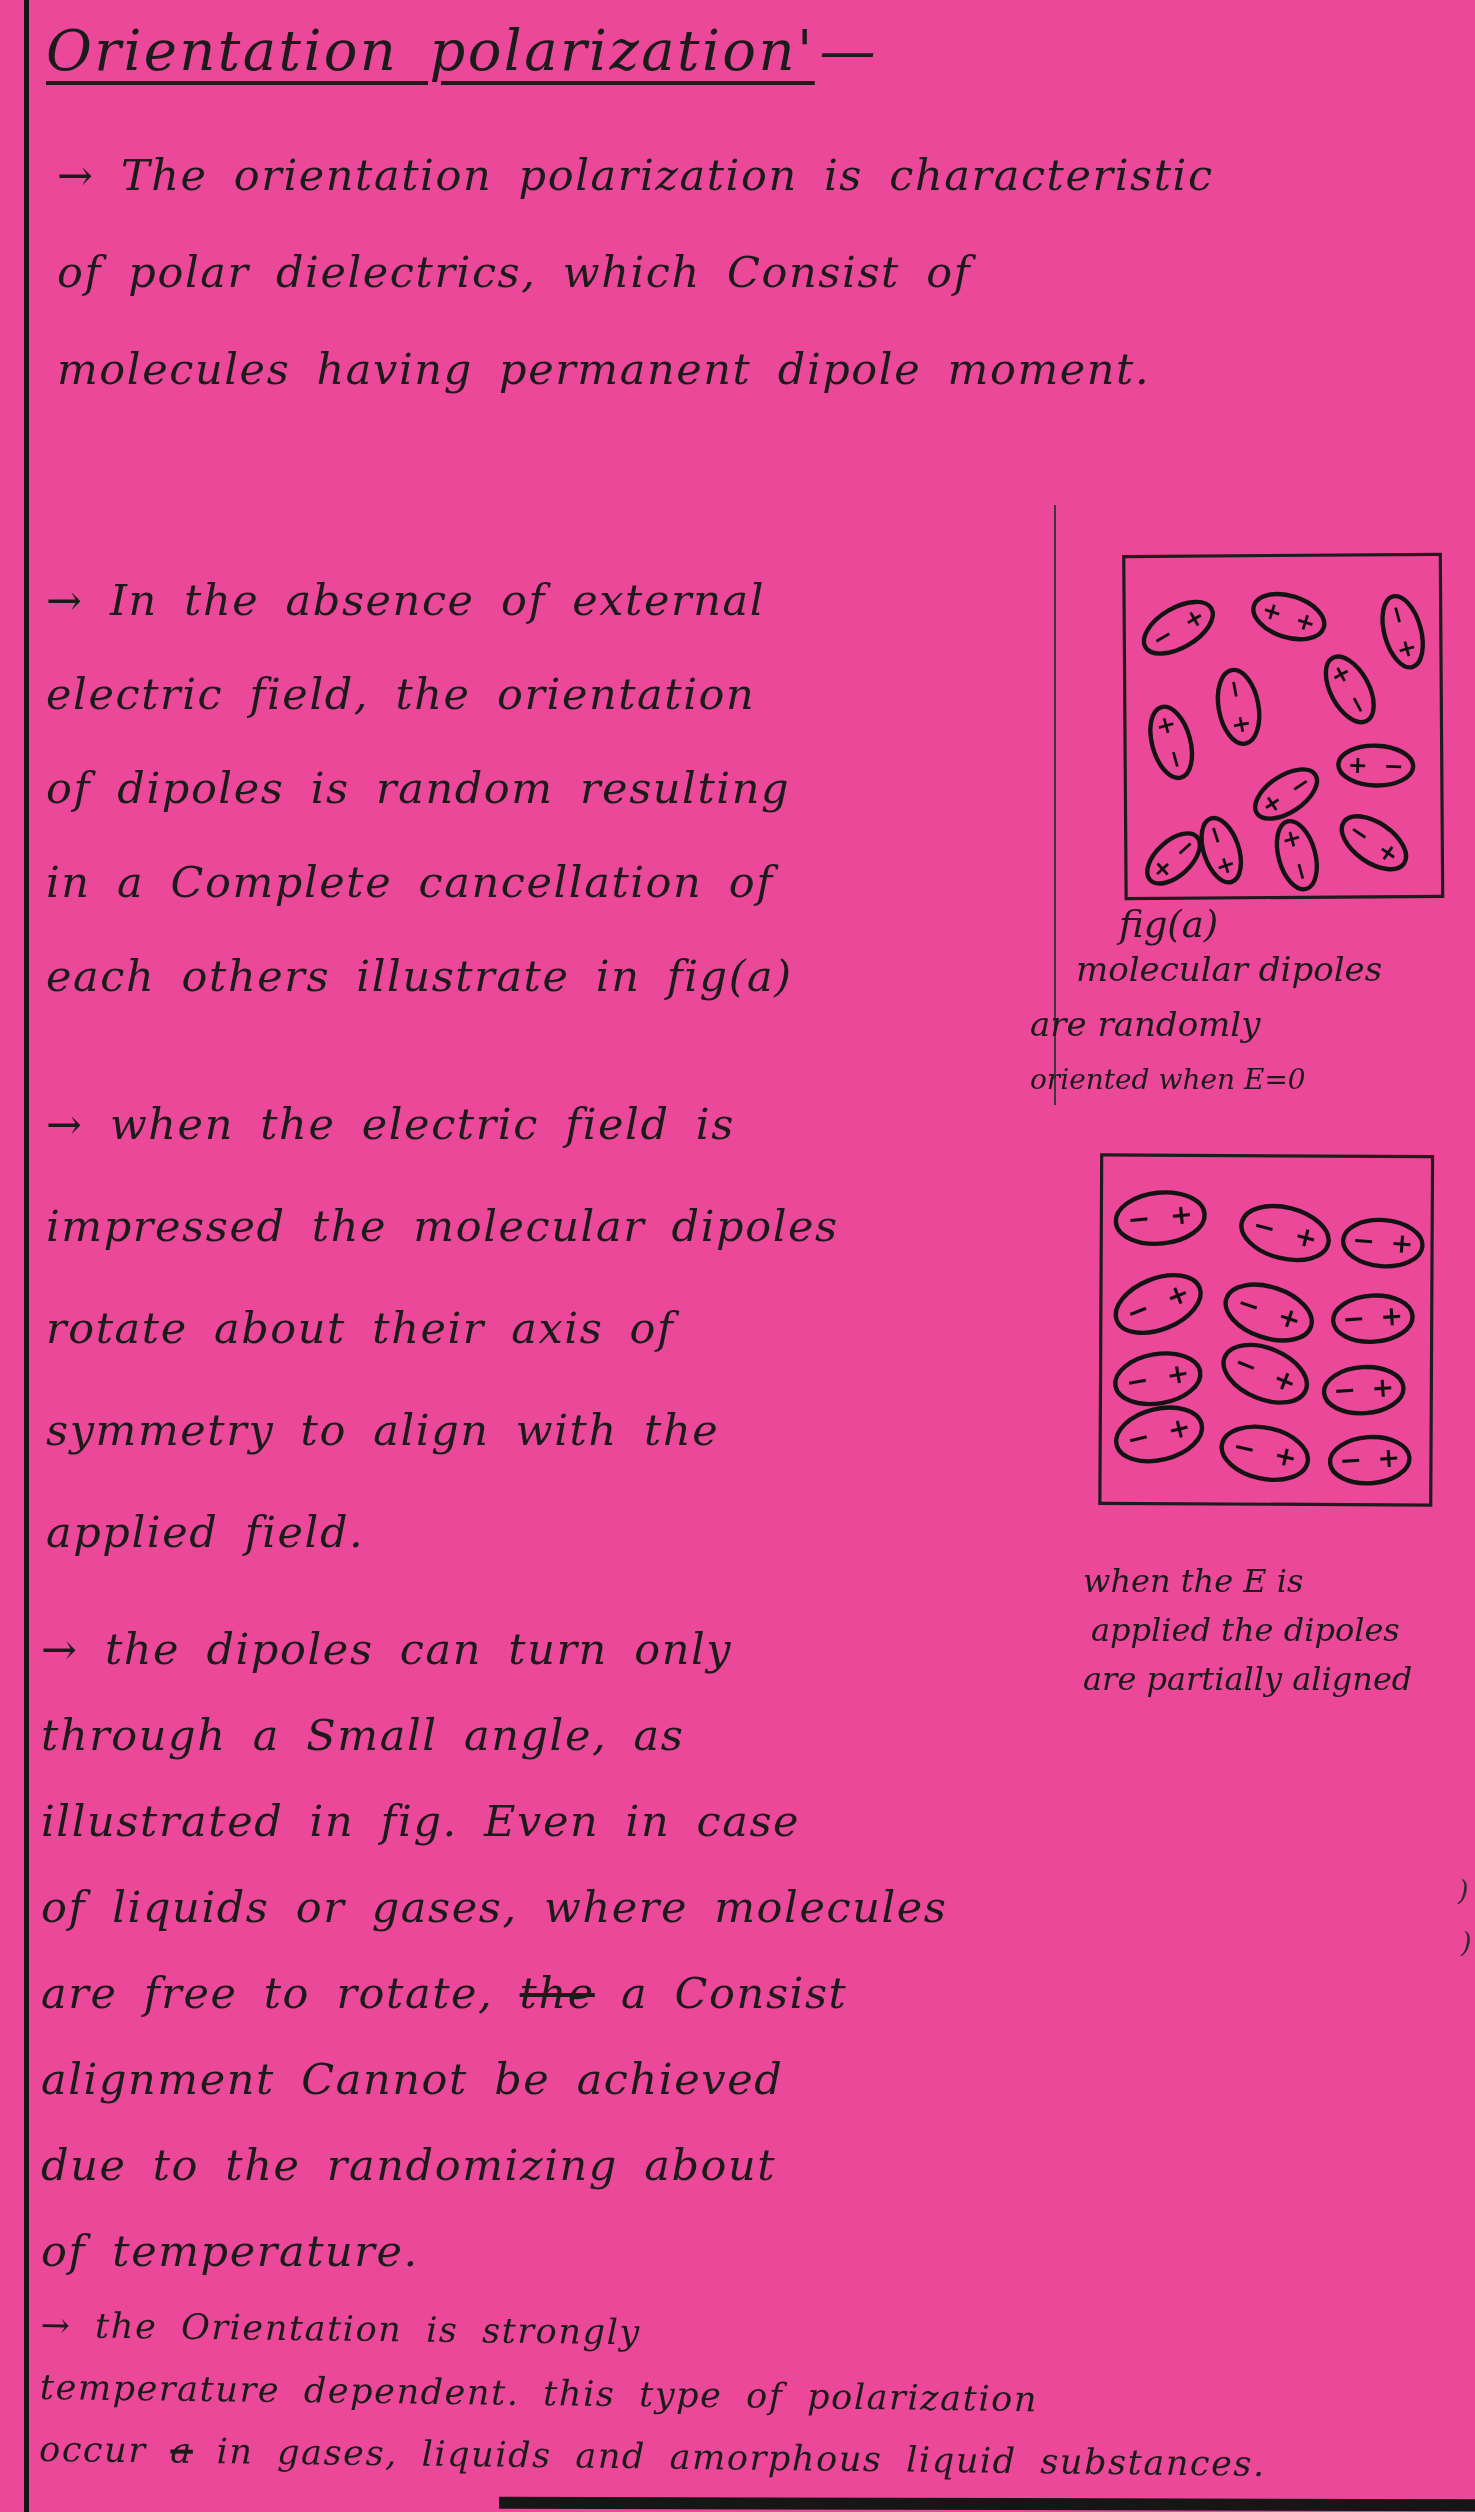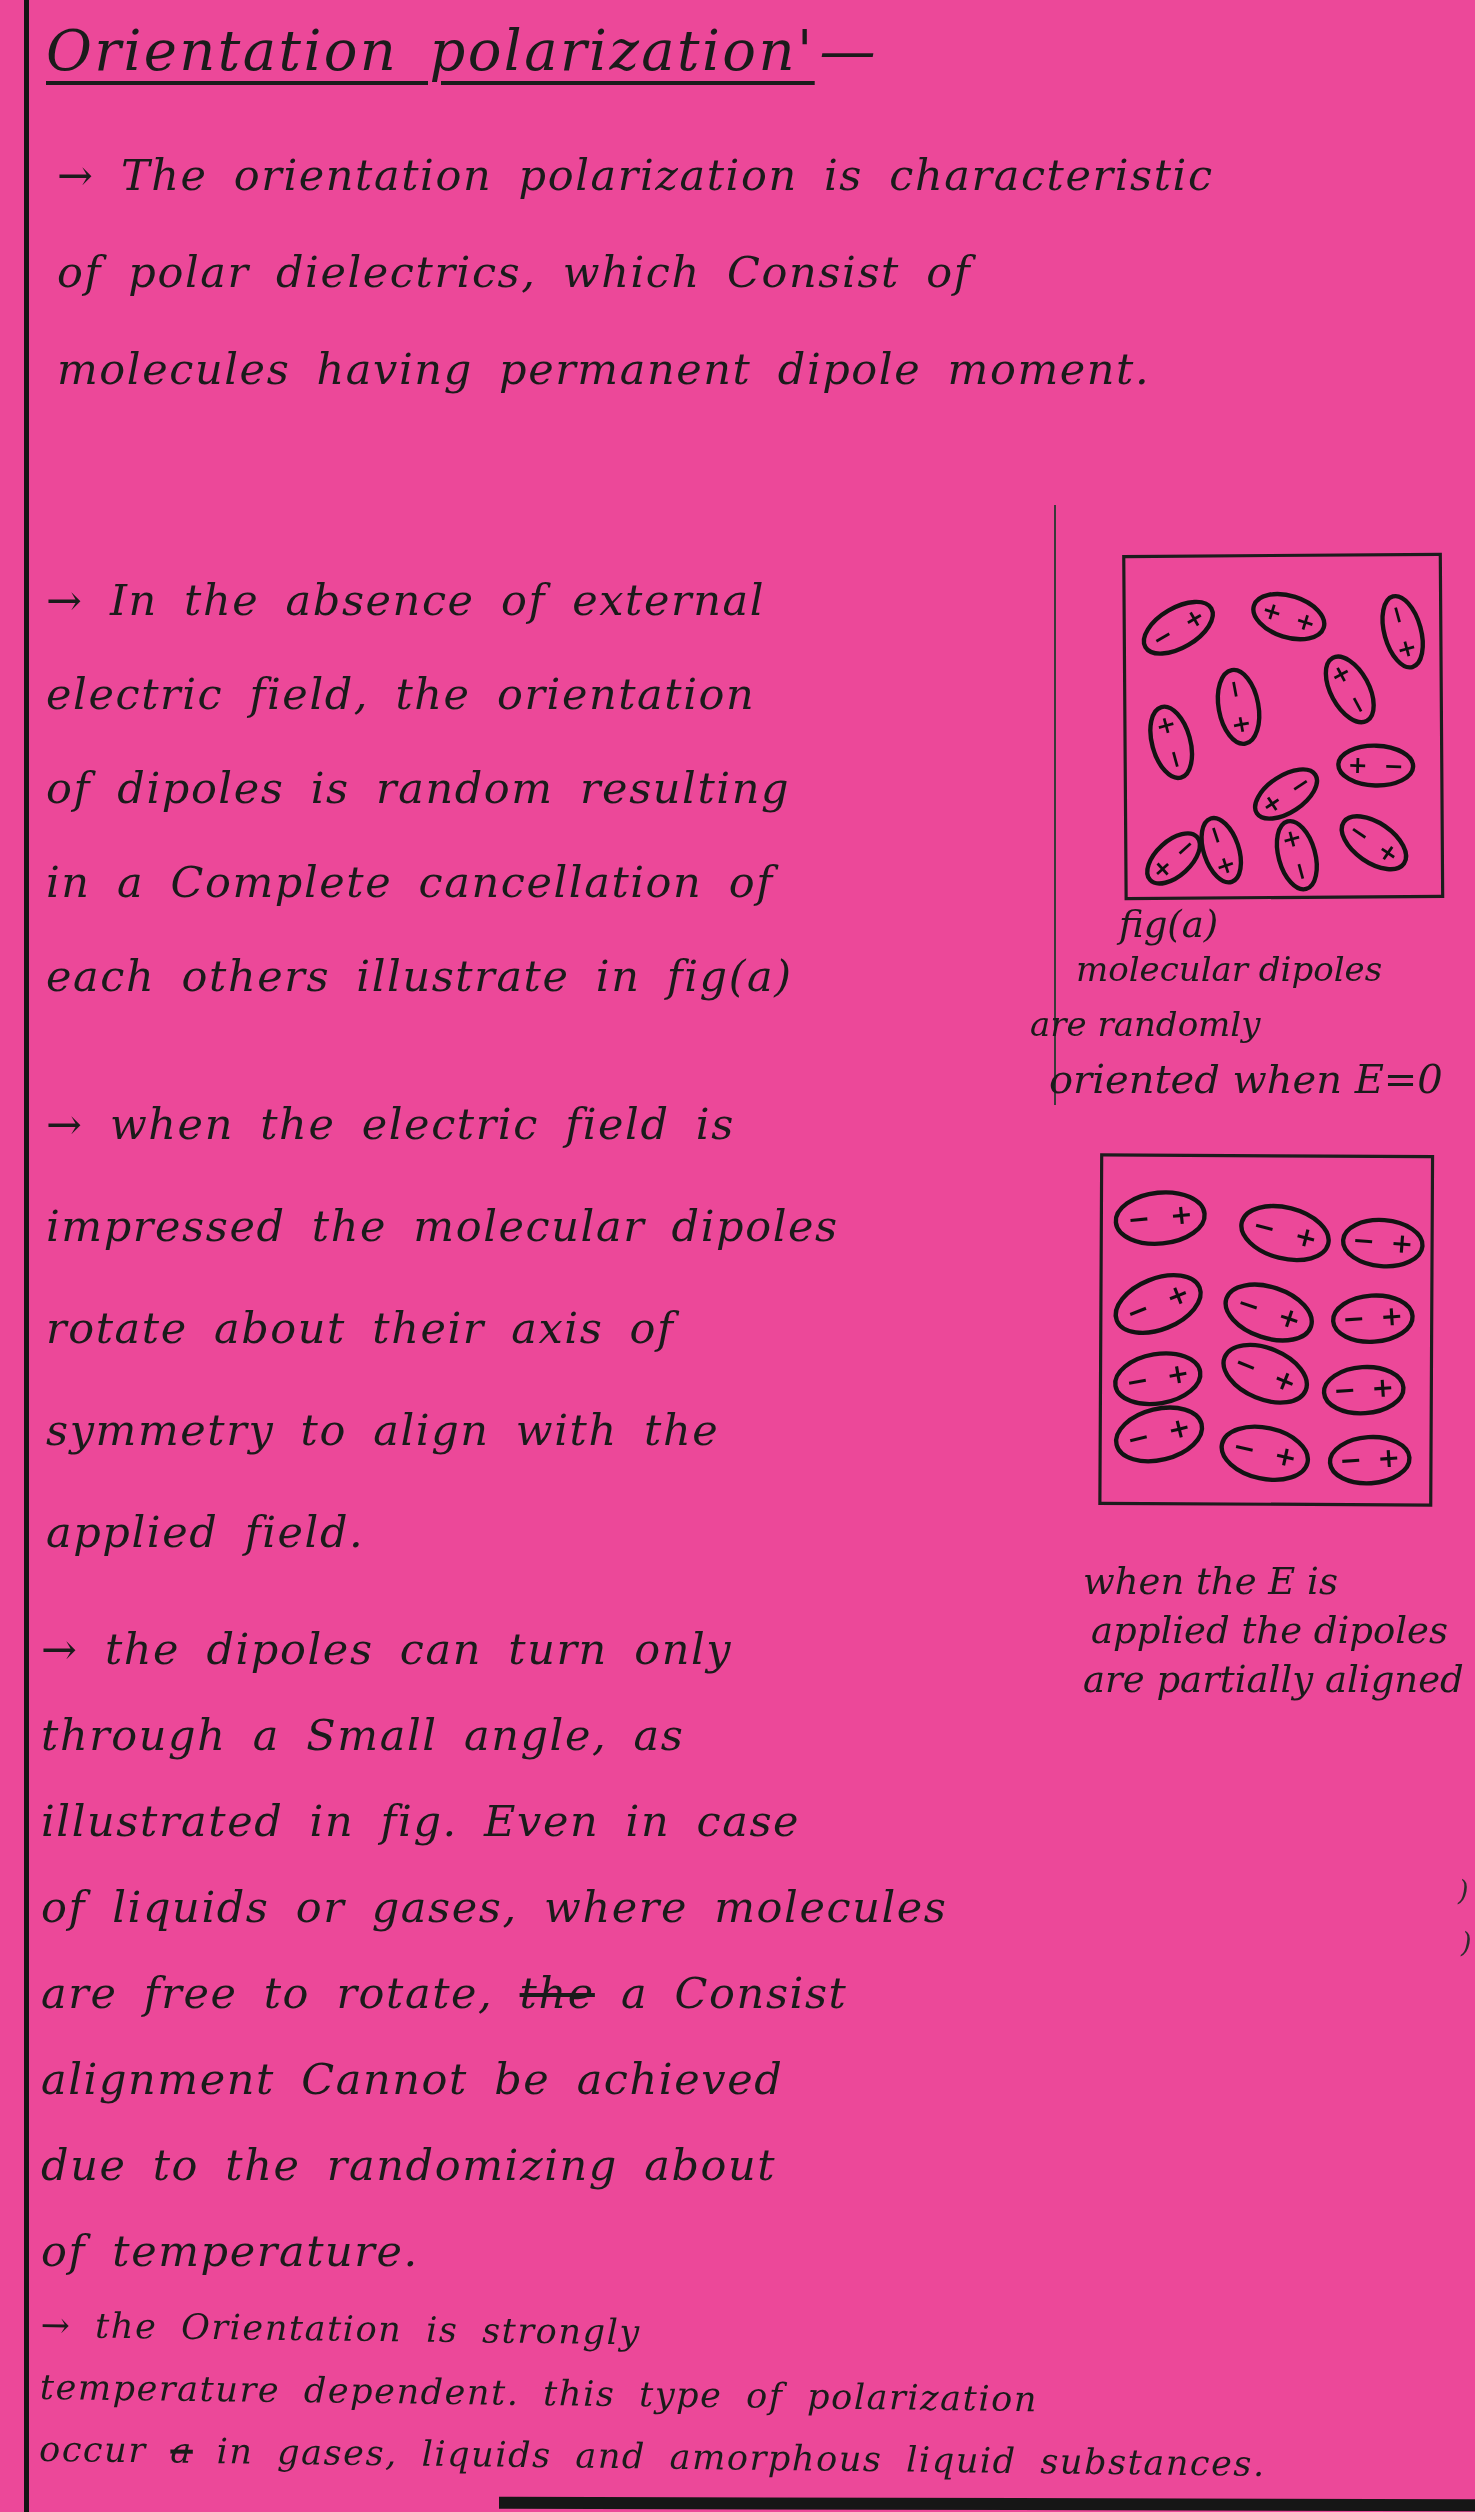--- a/index.html
+++ b/index.html
@@ -50,22 +50,22 @@
     fill:#101010;
     font-family:"DejaVu Sans", sans-serif;
     font-weight:bold;
     text-anchor:middle;
   }
   #fig-a-svg{left:1117px;top:549px;}
   #fig-b-svg{left:1096px;top:1151px;}
   #cap-a-label{left:1099px;top:903px;font-size:37px;margin-left:20px;}
   #cap-a{left:1030px;top:942px;font-size:34px;line-height:55px;}
   #cap-a .cap-line:nth-child(1){margin-left:46px;}
-  #cap-a .cap-line:nth-child(3){margin-left:19px;font-size:40px;}
-  #cap-b{left:1083px;top:1557px;font-size:37px;line-height:49px;}
+  #cap-a .cap-line:nth-child(3){font-size:28px;}
+  #cap-b{left:1083px;top:1557px;font-size:32px;line-height:49px;}
   #cap-b .cap-line:nth-child(2){margin-left:8px;}
   #bottom-band{left:499px;top:2498px;width:976px;height:12px;background:#161616;transform:rotate(0.15deg);}
   .stray{font-size:27px;color:#2c2c2c;}
   #stray-1{left:1458px;top:1875px;}
   #stray-2{left:1461px;top:1927px;}
 </style>
 </head>
 <body>
 
 <div id="page">

